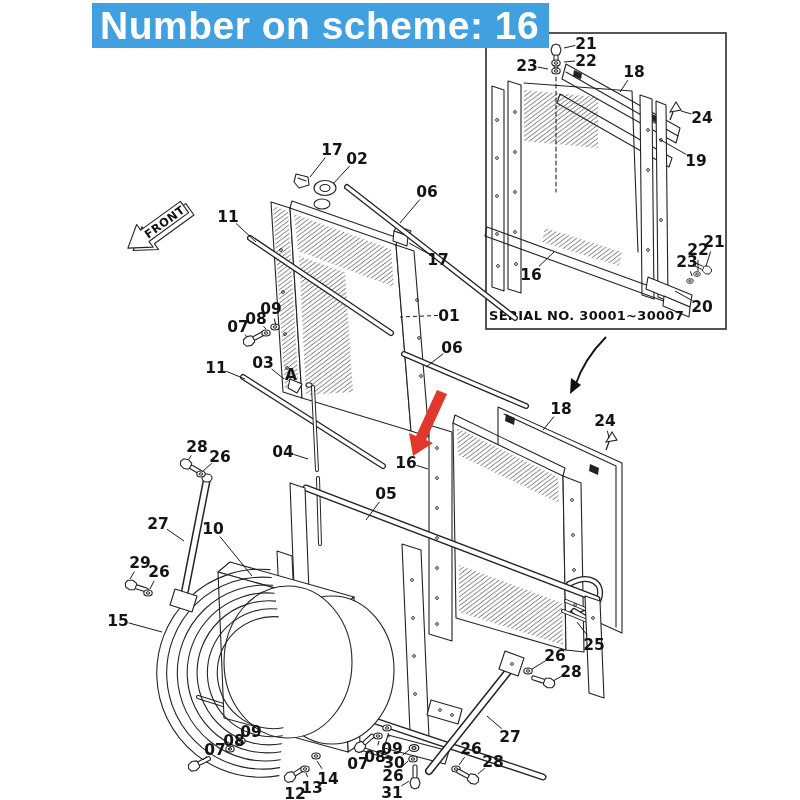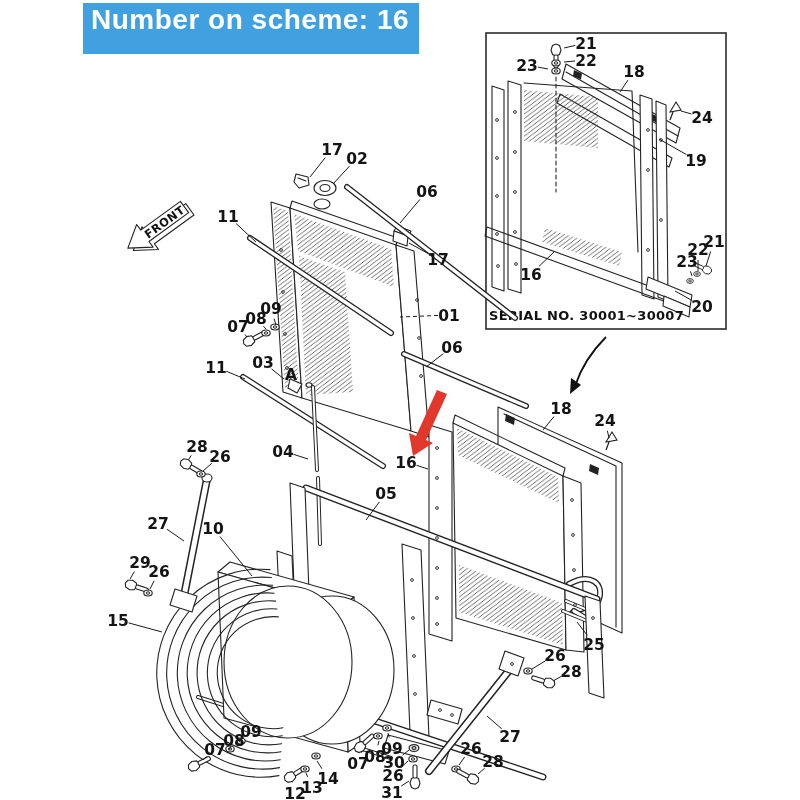--- a/index.html
+++ b/index.html
@@ -1,20 +1,20 @@
 <!DOCTYPE html>
 <html><head>
 <meta charset="utf-8">
 <style>
   html,body{margin:0;padding:0;background:#fff;}
   .stage{position:relative;width:800px;height:800px;background:#ffffff;overflow:hidden;
          font-family:"Liberation Sans",sans-serif;}
-  .title{position:absolute;left:83px;top:3px;padding:1px 10px 18px 8px;
+  .title{position:absolute;left:92px;top:3px;padding:1px 10px 0 8px;
          background:#41a0e0;color:#fff;font-family:"Liberation Sans",sans-serif;
-         font-size:28px;font-weight:bold;letter-spacing:.5px;white-space:nowrap;}
+         font-size:39px;font-weight:bold;letter-spacing:.5px;white-space:nowrap;}
   svg{position:absolute;left:0;top:0;}
   .ln{fill:none;stroke:#232323;stroke-width:1.1;stroke-linejoin:round;stroke-linecap:round;}
   .fw{fill:#ffffff;stroke:#232323;stroke-width:1.1;stroke-linejoin:round;}
   .hx{fill:url(#hatch);stroke:none;}
   .dk{fill:#222;stroke:none;}
   .rod6{fill:none;stroke:#232323;stroke-width:6;stroke-linecap:round;}
   .rod6i{fill:none;stroke:#ffffff;stroke-width:3.4;stroke-linecap:round;}
   .rod8{fill:none;stroke:#232323;stroke-width:8;stroke-linecap:round;}
   .rod8i{fill:none;stroke:#ffffff;stroke-width:5;stroke-linecap:round;}
   .rod7{fill:none;stroke:#232323;stroke-width:7;stroke-linecap:round;}

